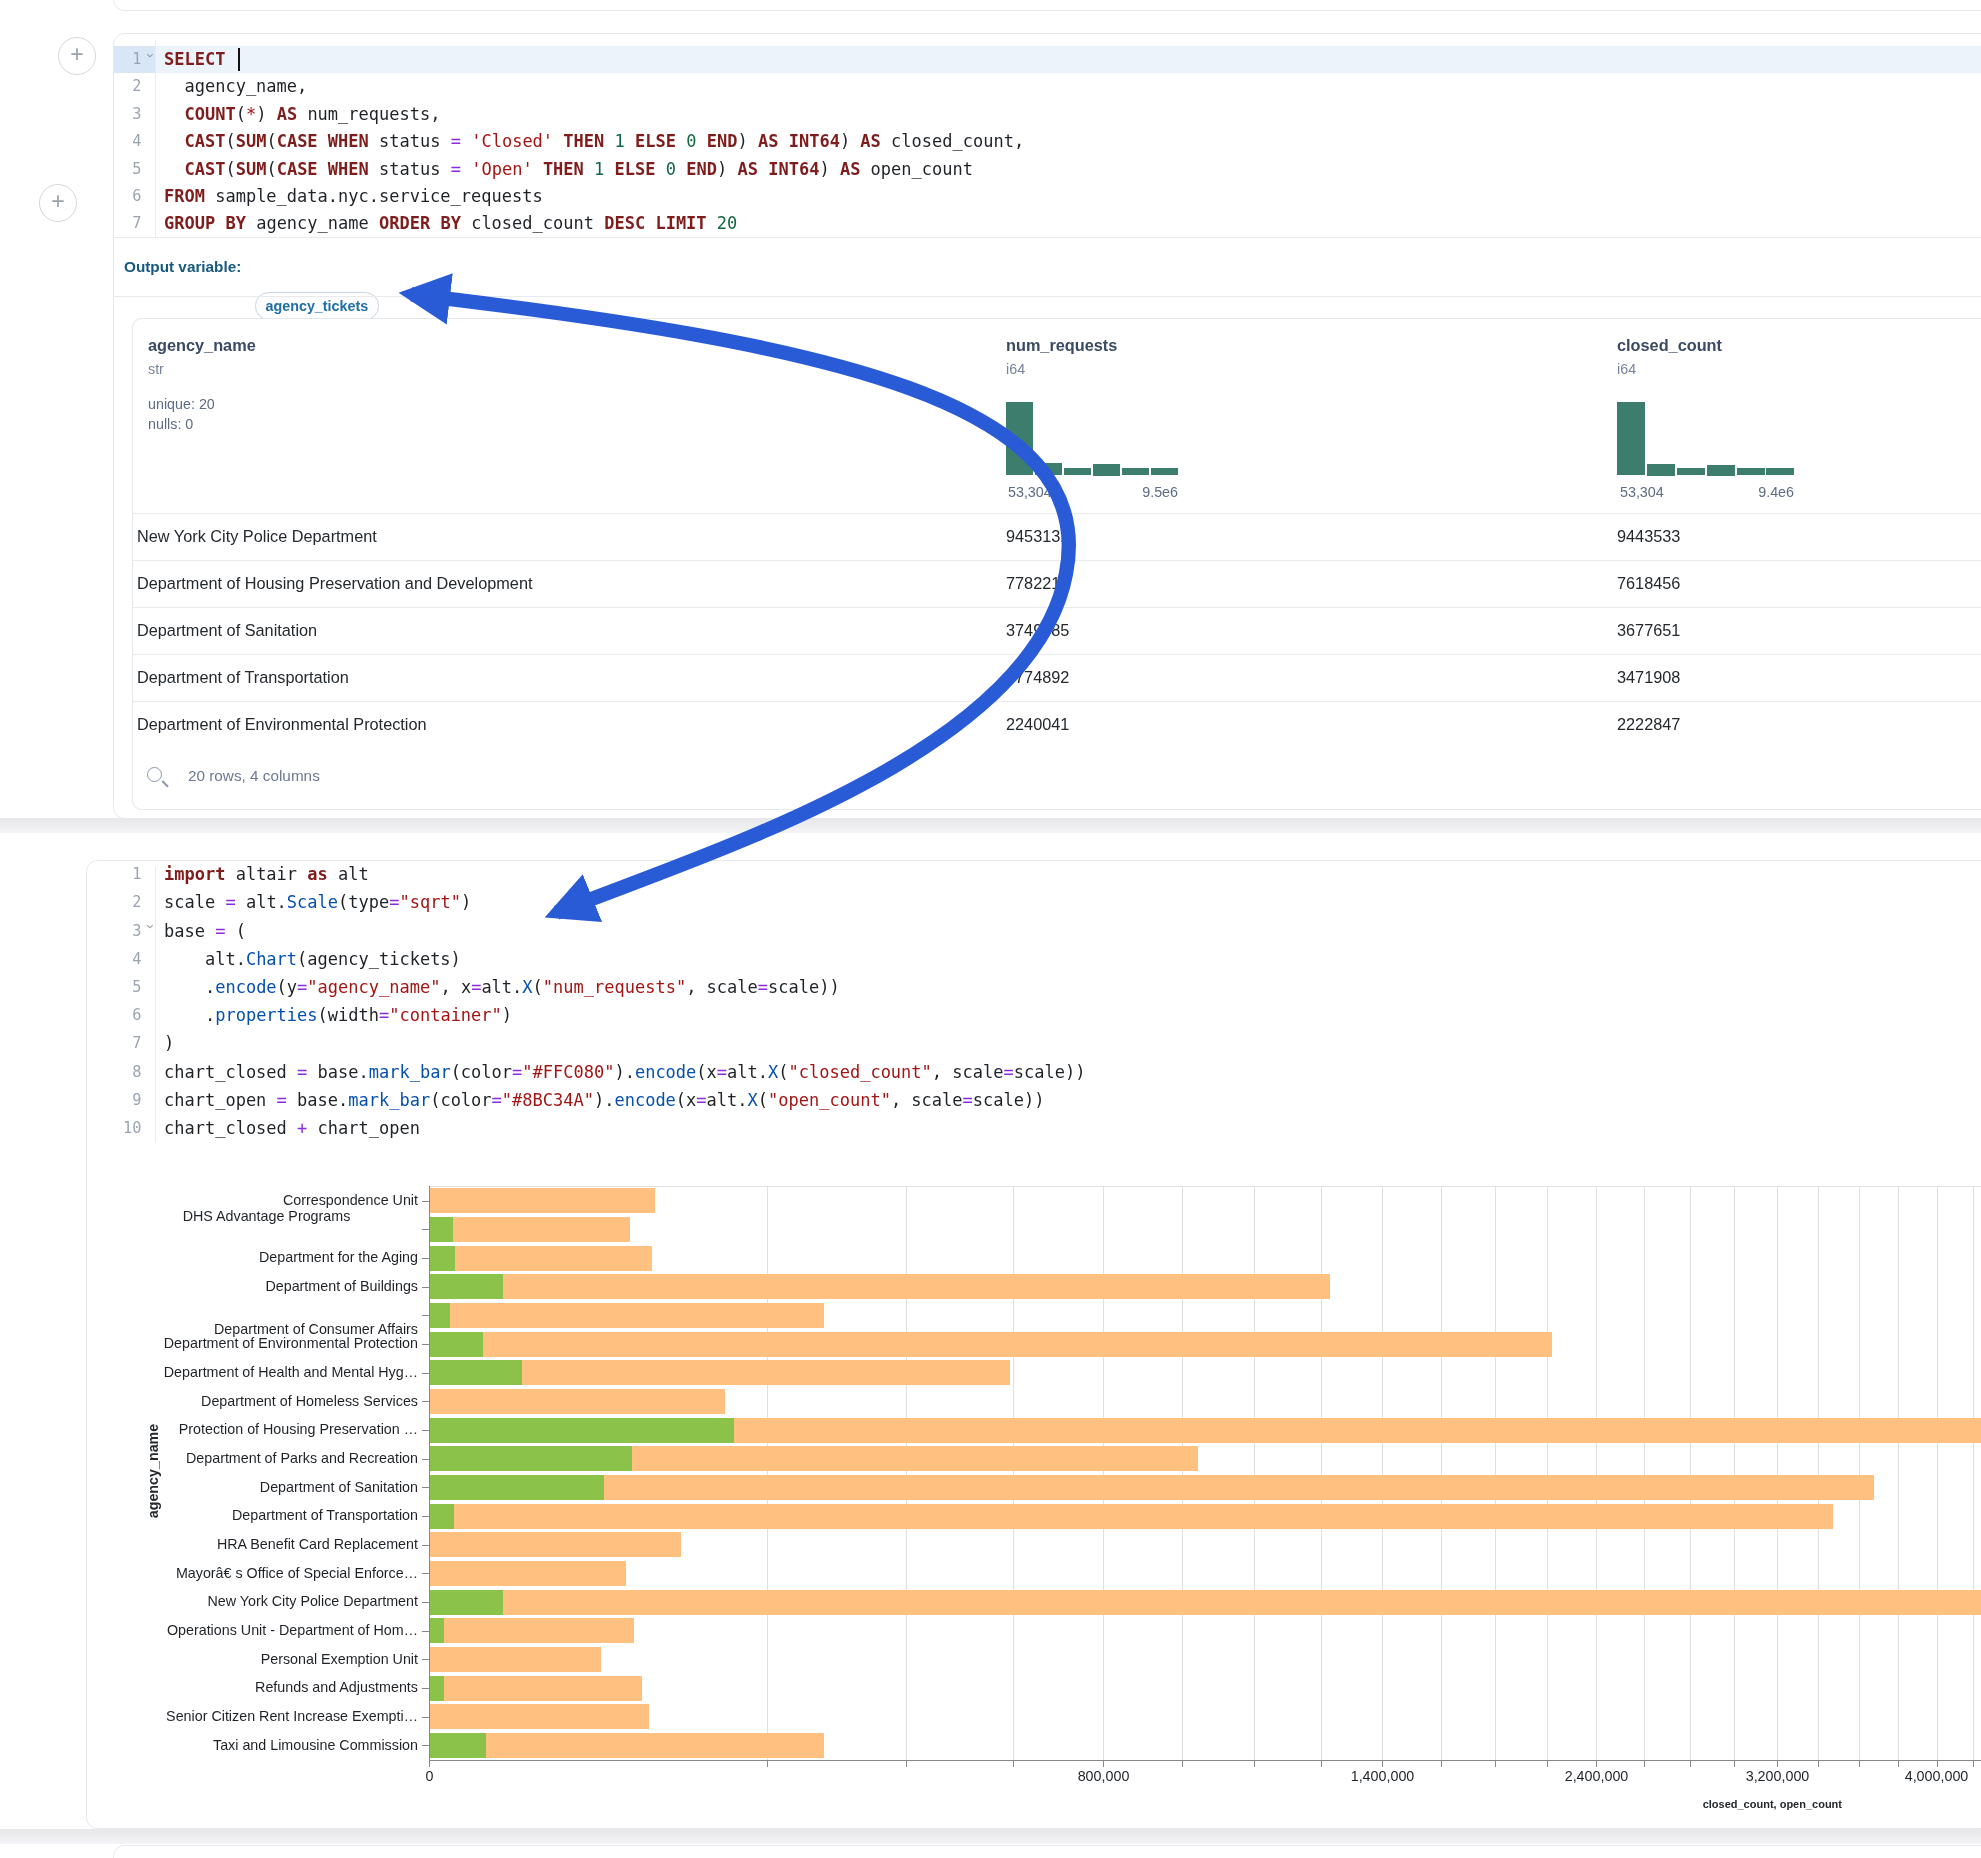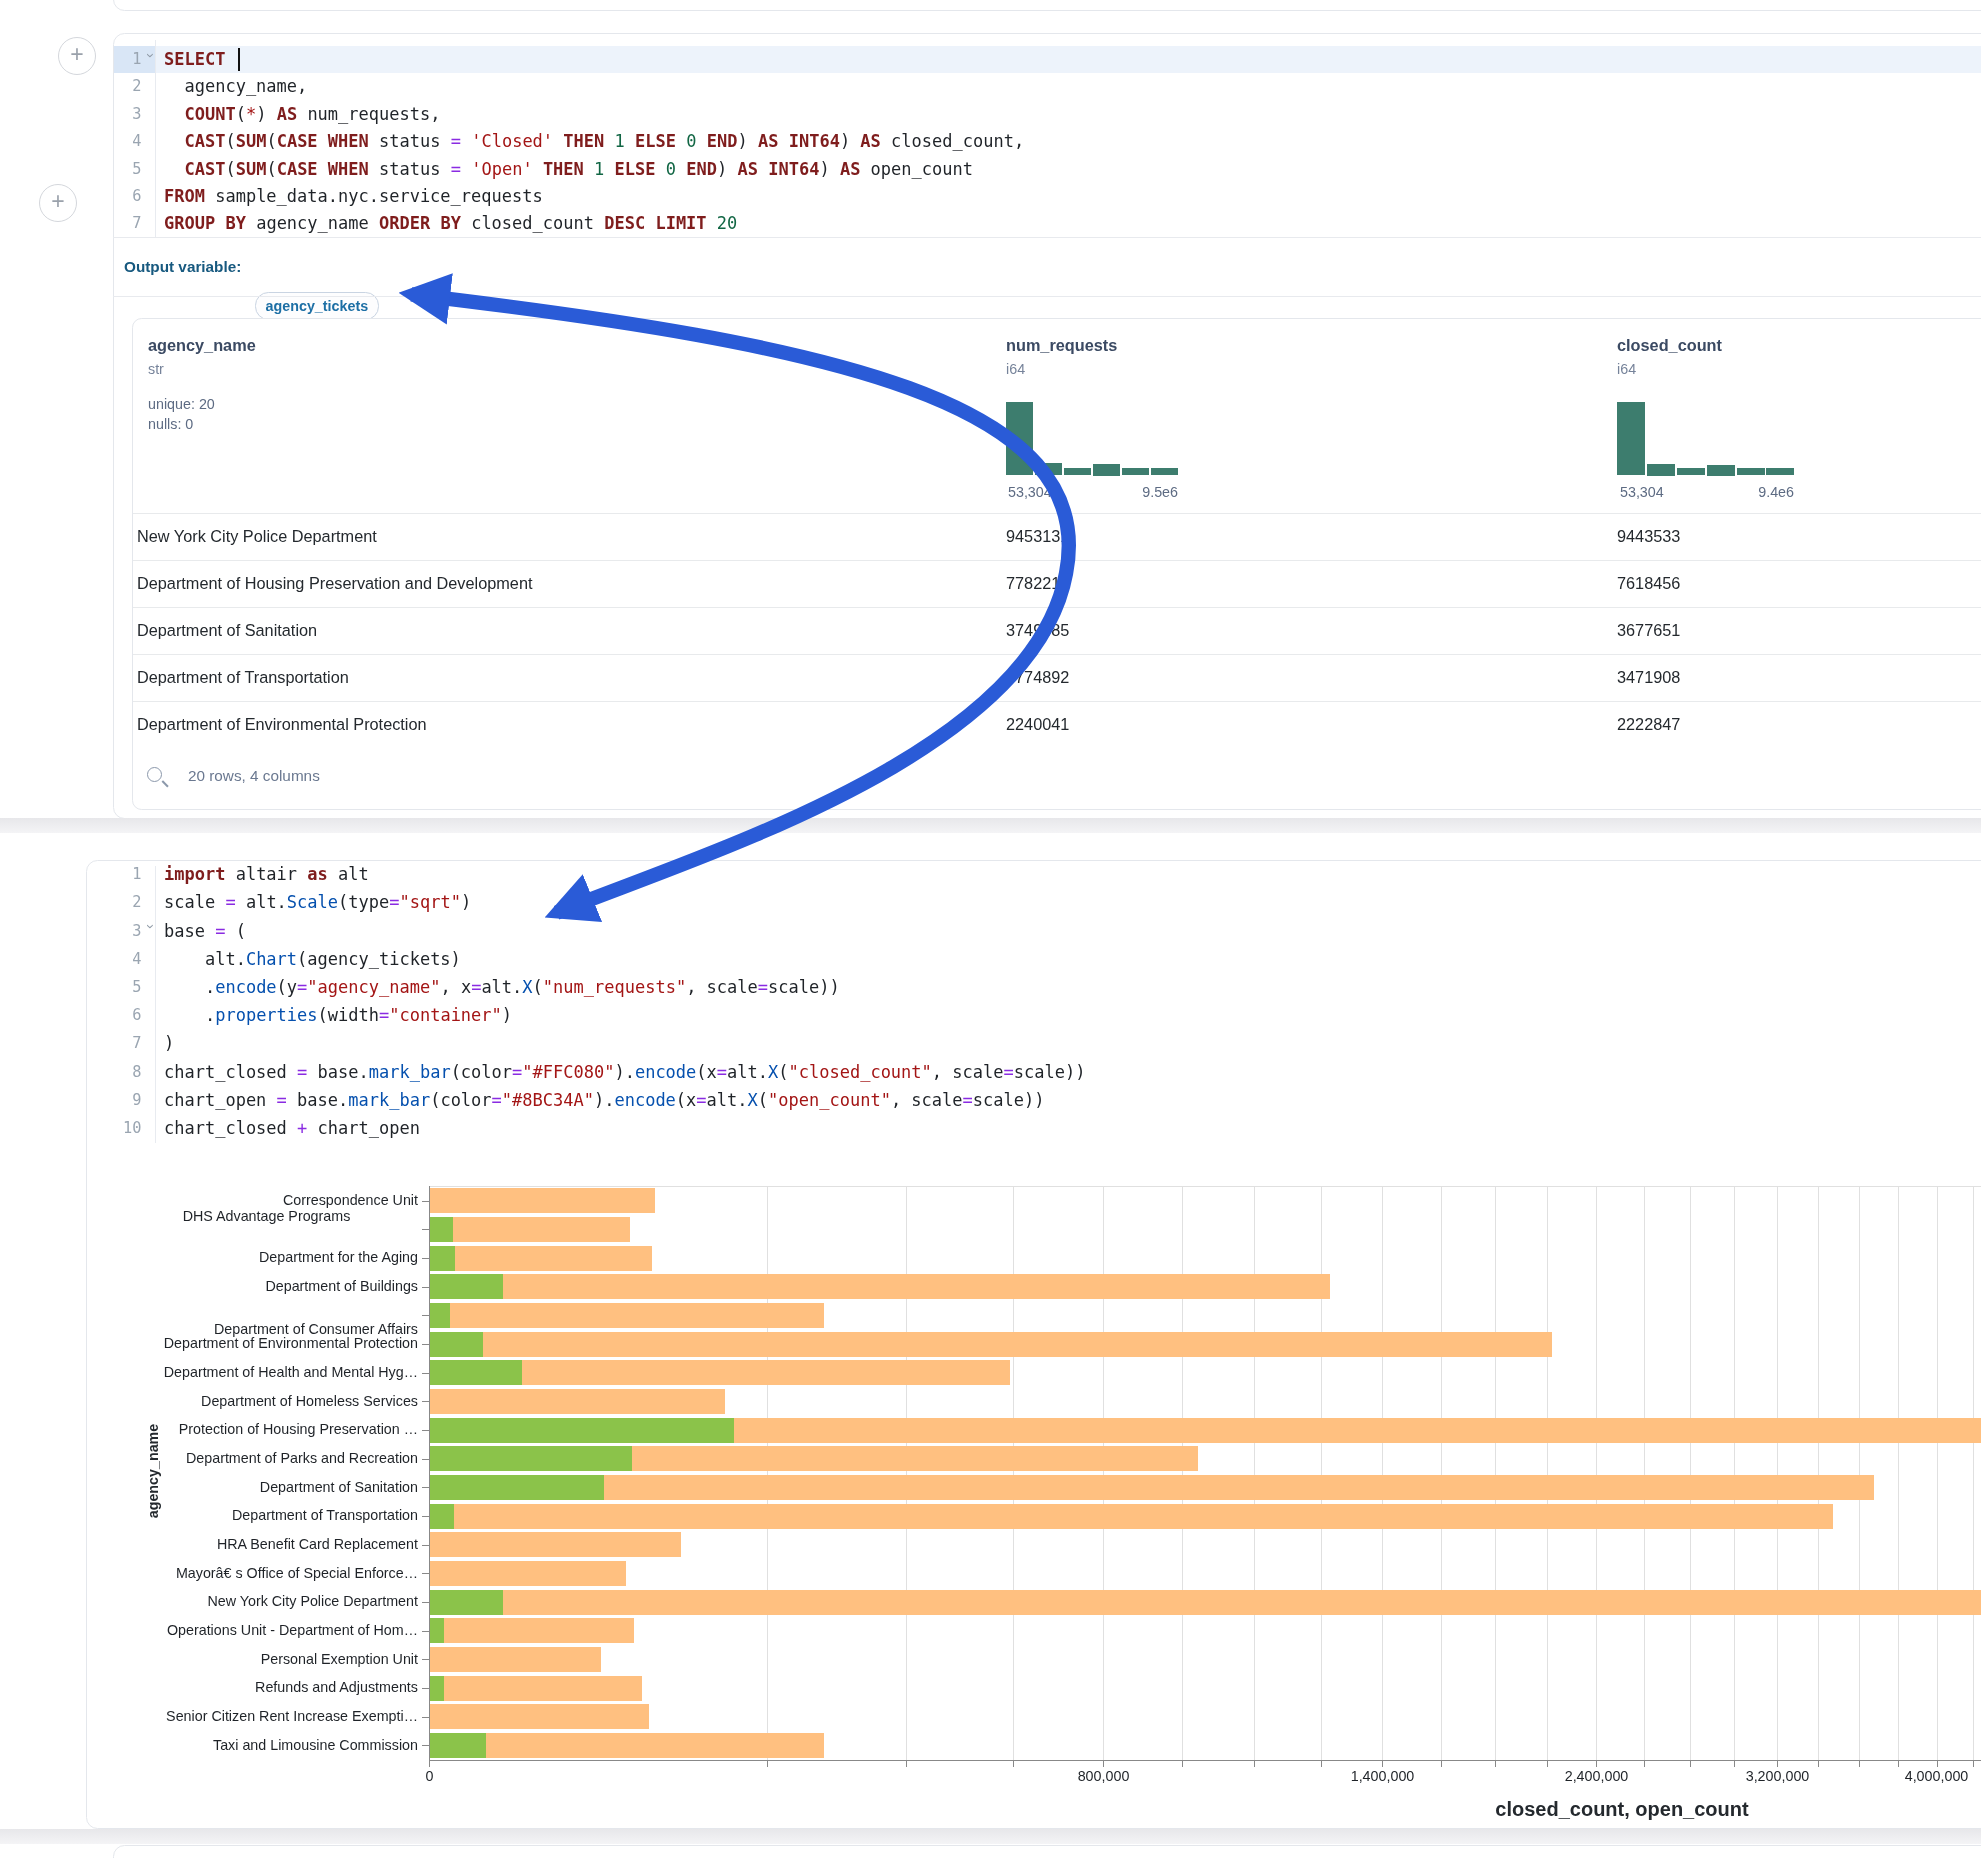--- a/index.html
+++ b/index.html
@@ -284,21 +284,21 @@
       <div class="tick" style="left: 1859px; top: 1760px; width: 1px; height: 6.7px;"></div>
       <div class="tick" style="left: 1898px; top: 1760px; width: 1px; height: 6.7px;"></div>
       <div class="tick" style="left: 1937px; top: 1760px; width: 1px; height: 6.7px;"></div>
       <div class="tick" style="left: 1973px; top: 1760px; width: 1px; height: 6.7px;"></div>
       <div class="xlab" style="left: 372px; top: 1768px;">0</div>
       <div class="xlab" style="left: 1046px; top: 1768px;">800,000</div>
       <div class="xlab" style="left: 1325px; top: 1768px;">1,400,000</div>
       <div class="xlab" style="left: 1539px; top: 1768px;">2,400,000</div>
       <div class="xlab" style="left: 1720px; top: 1768px;">3,200,000</div>
       <div class="xlab" style="left: 1879px; top: 1768px;">4,000,000</div>
-      <div class="abs" style="left: 1402px; top: 1798px; width: 440px; text-align: center; font-size: 20px; font-weight: bold;">closed_count, open_count</div>
+      <div class="abs" style="left: 1402px; top: 1798px; width: 440px; text-align: right; font-size: 11px; font-weight: bold;">closed_count, open_count</div>
       <div class="abs" style="left: 57px; top: 1463px; width: 191px; text-align: center; font-size: 14.3px; font-weight: bold; transform: rotate(-90deg); transform-origin: center center;">agency_name</div>
     </div>
 
   <svg style="position:absolute;left:0;top:0;z-index:30;pointer-events:none;" width="1982" height="1858" viewBox="0 0 2073 1944">
     <defs>
       <marker id="ah" viewBox="0 0 10 10" refX="7.5" refY="5" markerWidth="3.6" markerHeight="3.6" orient="auto-start-reverse">
         <path d="M0,0 L10,5 L0,10 z" fill="#2a5bd7"></path>
       </marker>
     </defs>
     <path d="M 430 308 C 870 360, 1150 420, 1115 600 C 1080 790, 730 895, 582 955" fill="none" stroke="#2a5bd7" stroke-width="15" marker-start="url(#ah)" marker-end="url(#ah)"></path>

